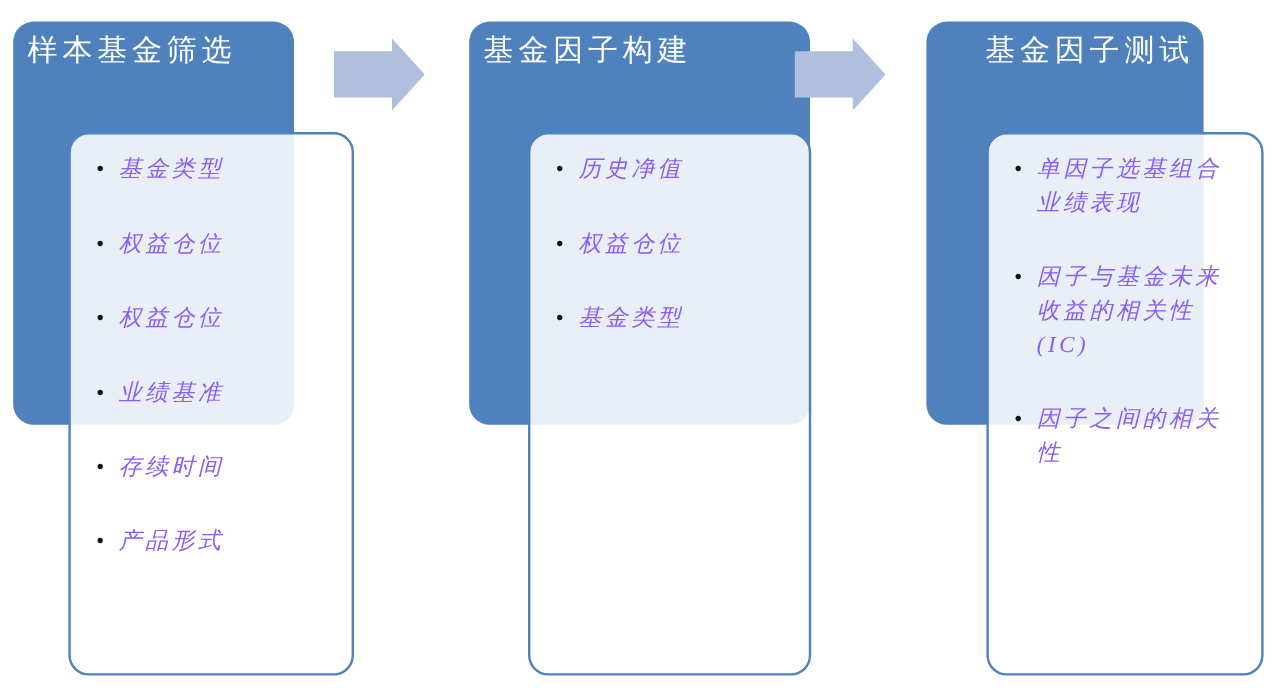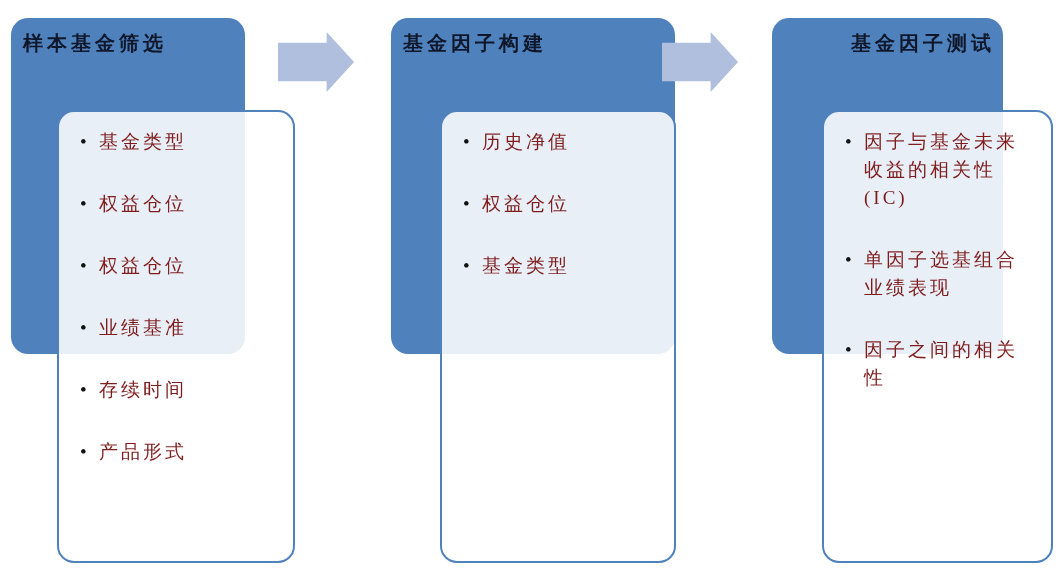--- a/index.html
+++ b/index.html
@@ -17,48 +17,49 @@
   }
   
   .stage-box {
     position: absolute;
     top: 18px;
     height: 336px;
     background: #4f81bd;
     border-radius: 17px;
   }
   .stage-title {
-    color: #0f172a;
-    font-size: 20px;
-    font-weight: bold;
+    color: #ffffff;
+    font-size: 25px;
+    font-weight: normal;
     letter-spacing: 4px;
     padding: 12px 8px 0 12px;
     line-height: 26px;
     white-space: nowrap;
   }
   
   .detail-panel {
     position: absolute;
     top: 110px;
     height: 453px;
     background: rgba(255, 255, 255, 0.87);
     border: 2.5px solid #4f81bd;
     border-radius: 17px;
   }
   .bullet-list {
     list-style: none;
     padding: 16px 12px 0 40px;
   }
   .bullet-item {
     position: relative;
-    color: #7f1d1d;
+    color: #8b5cf6;
     font-size: 19px;
     letter-spacing: 3px;
     line-height: 28px;
     margin-bottom: 34px;
+    font-style: italic;
   }
   .bullet-item::before {
     content: "\2022";
     position: absolute;
     left: -19px;
     top: 0;
     letter-spacing: 0;
     color: #111111;
   }
   .panel-3 .bullet-item { max-width: 160px; }
@@ -107,19 +108,19 @@
   <div class="detail-panel" style="left:440px; width:236px;">
     <ul class="bullet-list">
       <li class="bullet-item">历史净值</li>
       <li class="bullet-item">权益仓位</li>
       <li class="bullet-item">基金类型</li>
     </ul>
   </div>
 
   <div class="detail-panel panel-3" style="left:822px; width:231px;">
     <ul class="bullet-list">
+      <li class="bullet-item">单因子选基组合业绩表现</li>
       <li class="bullet-item">因子与基金未来收益的相关性(IC)</li>
-      <li class="bullet-item">单因子选基组合业绩表现</li>
       <li class="bullet-item">因子之间的相关性</li>
     </ul>
   </div>
 
 </div>
 
 </body></html>

